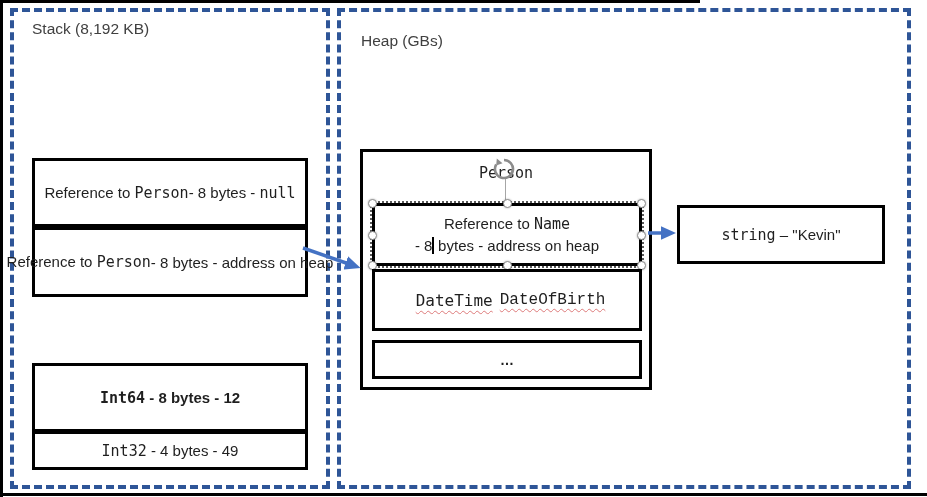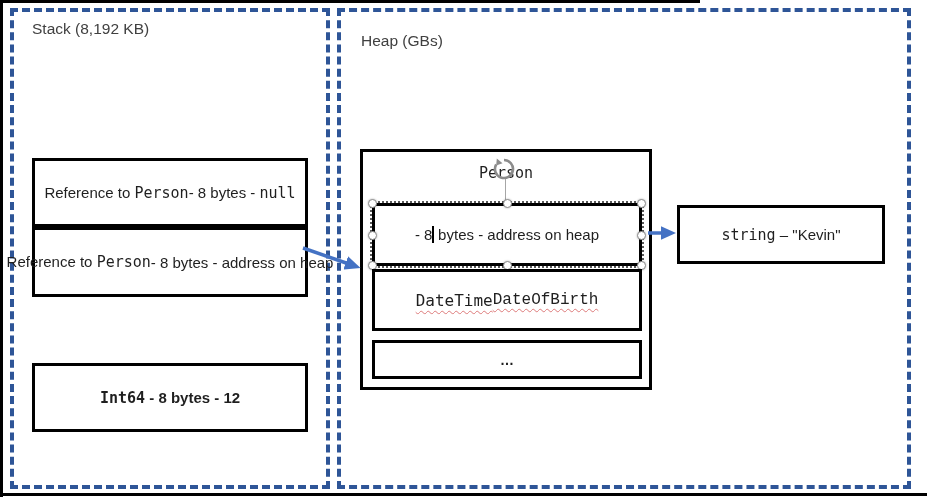--- a/index.html
+++ b/index.html
@@ -45,21 +45,21 @@
   .hnd.bl{left:-7px;bottom:-7px;} .hnd.bc{left:calc(50% - 4px);bottom:-7px;} .hnd.br{right:-7px;bottom:-7px;}
   #rotate-stem{position:absolute;left:142px;top:26px;width:1px;height:26px;background:#a6a6a6;}
   #rotate-handle{position:absolute;left:128px;top:4px;width:26px;height:26px;}
 
   .caret{display:inline-block;width:1.5px;height:17px;background:#000;vertical-align:-3px;}
 
   #dob-box{position:absolute;left:9px;top:117px;width:264px;height:56px;
            border:3px solid #000;display:flex;align-items:center;justify-content:center;
            font-size:16px;}
   .sq{text-decoration:underline;text-decoration-style:wavy;
-      text-decoration-color:#dd7a7a;text-decoration-thickness:1px;text-underline-offset:4px;}
+      text-decoration-color:#dd7a7a;text-decoration-thickness:1px;text-underline-offset:4px;margin-left:7px;}
   #dob-box .w2{font-family:Liberation Mono, monospace;}
   #dots-box{position:absolute;left:9px;top:188px;width:264px;height:33px;
             border:3px solid #000;display:flex;align-items:center;justify-content:center;
             font-size:14px;font-weight:bold;}
 
   #string-box{left:677px;top:205px;width:202px;height:53px;font-size:15px;}
   #string-box .ln{white-space:pre;}
 
   #arrow-layer{position:absolute;left:0;top:0;width:927px;height:497px;pointer-events:none;}
 </style>
@@ -86,33 +86,37 @@
   <div id="sbox2" class="membox">
     <div class="ln"><span>Reference to </span><span class="mono">Person</span></div>
     <div class="ln"><span>- 8 bytes - address on heap</span></div>
   </div>
 
 
   <div id="sbox4" class="membox">
     <div class="ln"><span class="mono">Int64</span><span> - 8 bytes - 12</span></div>
   </div>
 
+  <div id="sbox5" class="membox">
+    <div class="ln"><span class="mono">Int32</span><span> - 4 bytes - 49</span></div>
+  </div>
 
   <div id="person-box">
     <div id="person-title" class="mono">Person</div>
 
     <div id="rotate-stem"></div>
     <div id="rotate-handle">
       <svg width="26" height="26" viewBox="0 0 26 26">
         <path d="M 13 4 A 9 9 0 1 1 5.2 8.5" fill="none" stroke="#8c8c8c" stroke-width="2.6"></path>
         <path d="M 5.8 2.5 L 5.2 9.5 L 11.5 7.2 Z" fill="#8c8c8c"></path>
       </svg>
     </div>
 
     <div id="ref-name-box">
+      <div class="ln"><span>Reference to </span><span class="mono">Name</span></div>
       <div class="ln"><span>- 8</span><span class="caret"></span><span> bytes - address on heap</span></div>
       <div class="hnd tl"></div>
       <div class="hnd tc"></div>
       <div class="hnd tr"></div>
       <div class="hnd ml"></div>
       <div class="hnd mr"></div>
       <div class="hnd bl"></div>
       <div class="hnd bc"></div>
       <div class="hnd br"></div>
     </div>

